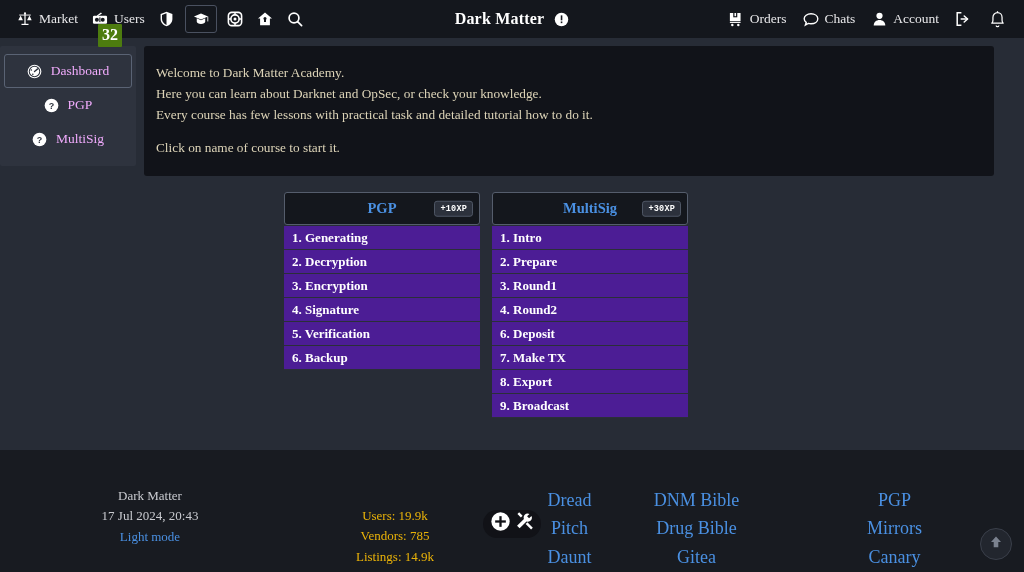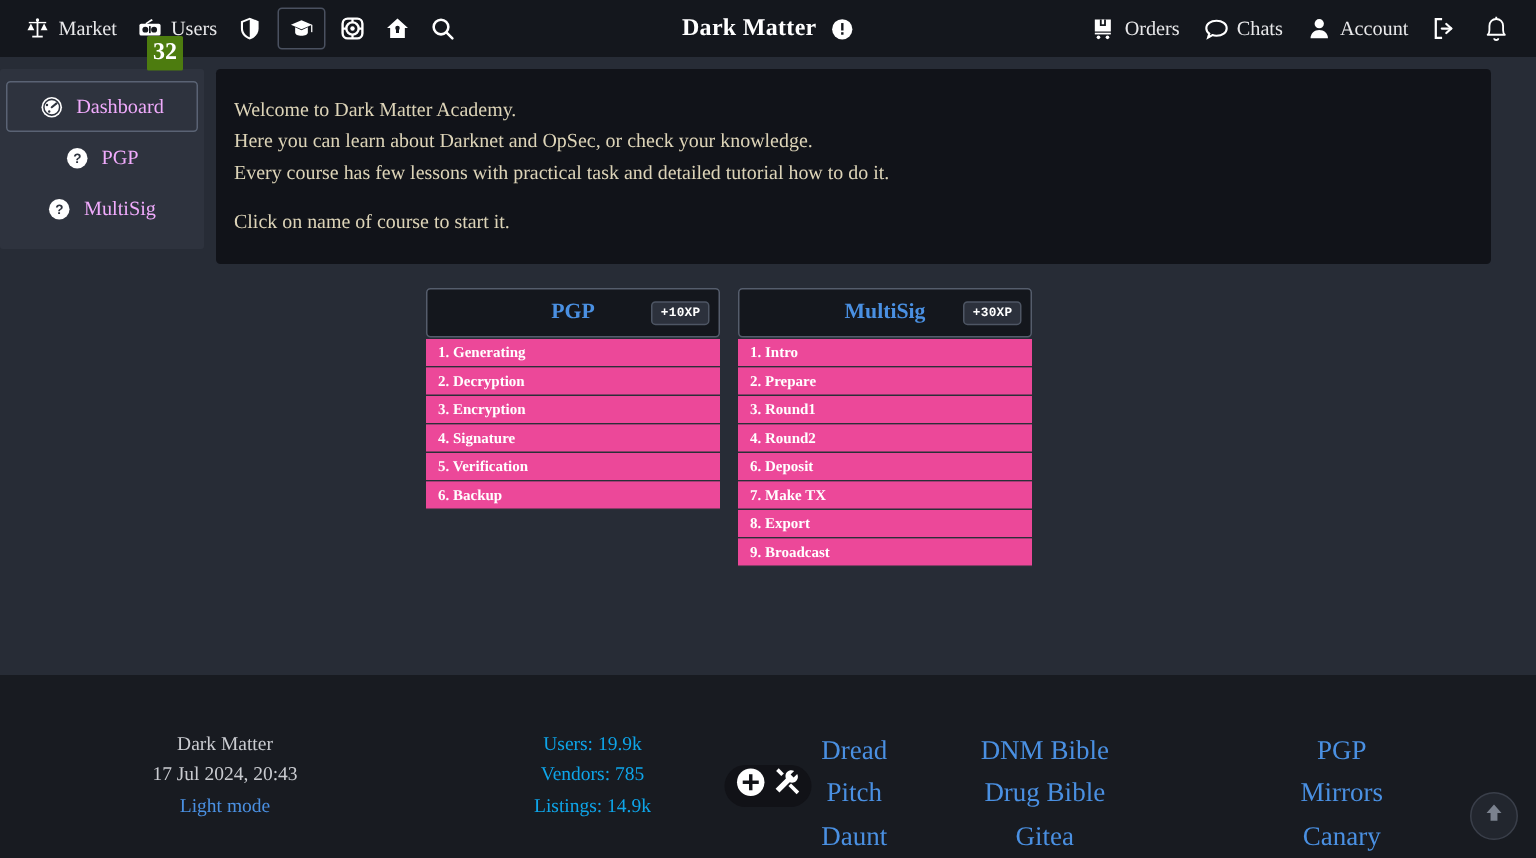--- a/index.html
+++ b/index.html
@@ -128,42 +128,43 @@
     border-radius: 3px;
     color: #ffffff;
     font-size: 8.5px; font-weight: bold;
     padding: 3px 5px;
     letter-spacing: 0.2px;
     line-height: 1;
     font-family: Liberation Mono, monospace;
   }
   .lesson-list { margin-top: 1px; }
   .lesson {
-    background: #ec4899;
+    background: #4c1d95;
     border-bottom: 1px solid #2b2f38;
     color: #ffffff;
-    font-size: 10px; font-weight: bold;
+    font-size: 13px; font-weight: bold;
     padding: 3.5px 8px;
     cursor: pointer;
   }
 
   
   .footer {
     flex: 0 0 99px;
     background: #181b21;
     position: relative;
     display: flex; align-items: flex-start;
     padding-top: 36px;
   }
   .f-col { text-align: center; }
   .f-brand { width: 300px; color: #c9cbd0; font-size: 13px; line-height: 1.6; }
   .f-brand .lightmode { color: #4a90e2; cursor: pointer; }
   .f-stats {
-    width: 190px; color: #0ea5e9; font-size: 13px; line-height: 1.6;
+    width: 190px; color: #eab308; font-size: 13px; line-height: 1.6;
     text-align: center;
+    margin-top: 20px;
   }
   .f-tools {
     position: absolute; left: 483px; top: 60px;
     width: 58px; height: 28px;
     background: #111217;
     border-radius: 14px;
     display: flex; align-items: center; justify-content: center; gap: 3px;
   }
   .f-links { width: 127px; font-size: 18px; line-height: 1.6; }
   .f-links a { color: #4a90e2; text-decoration: none; display: block; cursor: pointer; }

